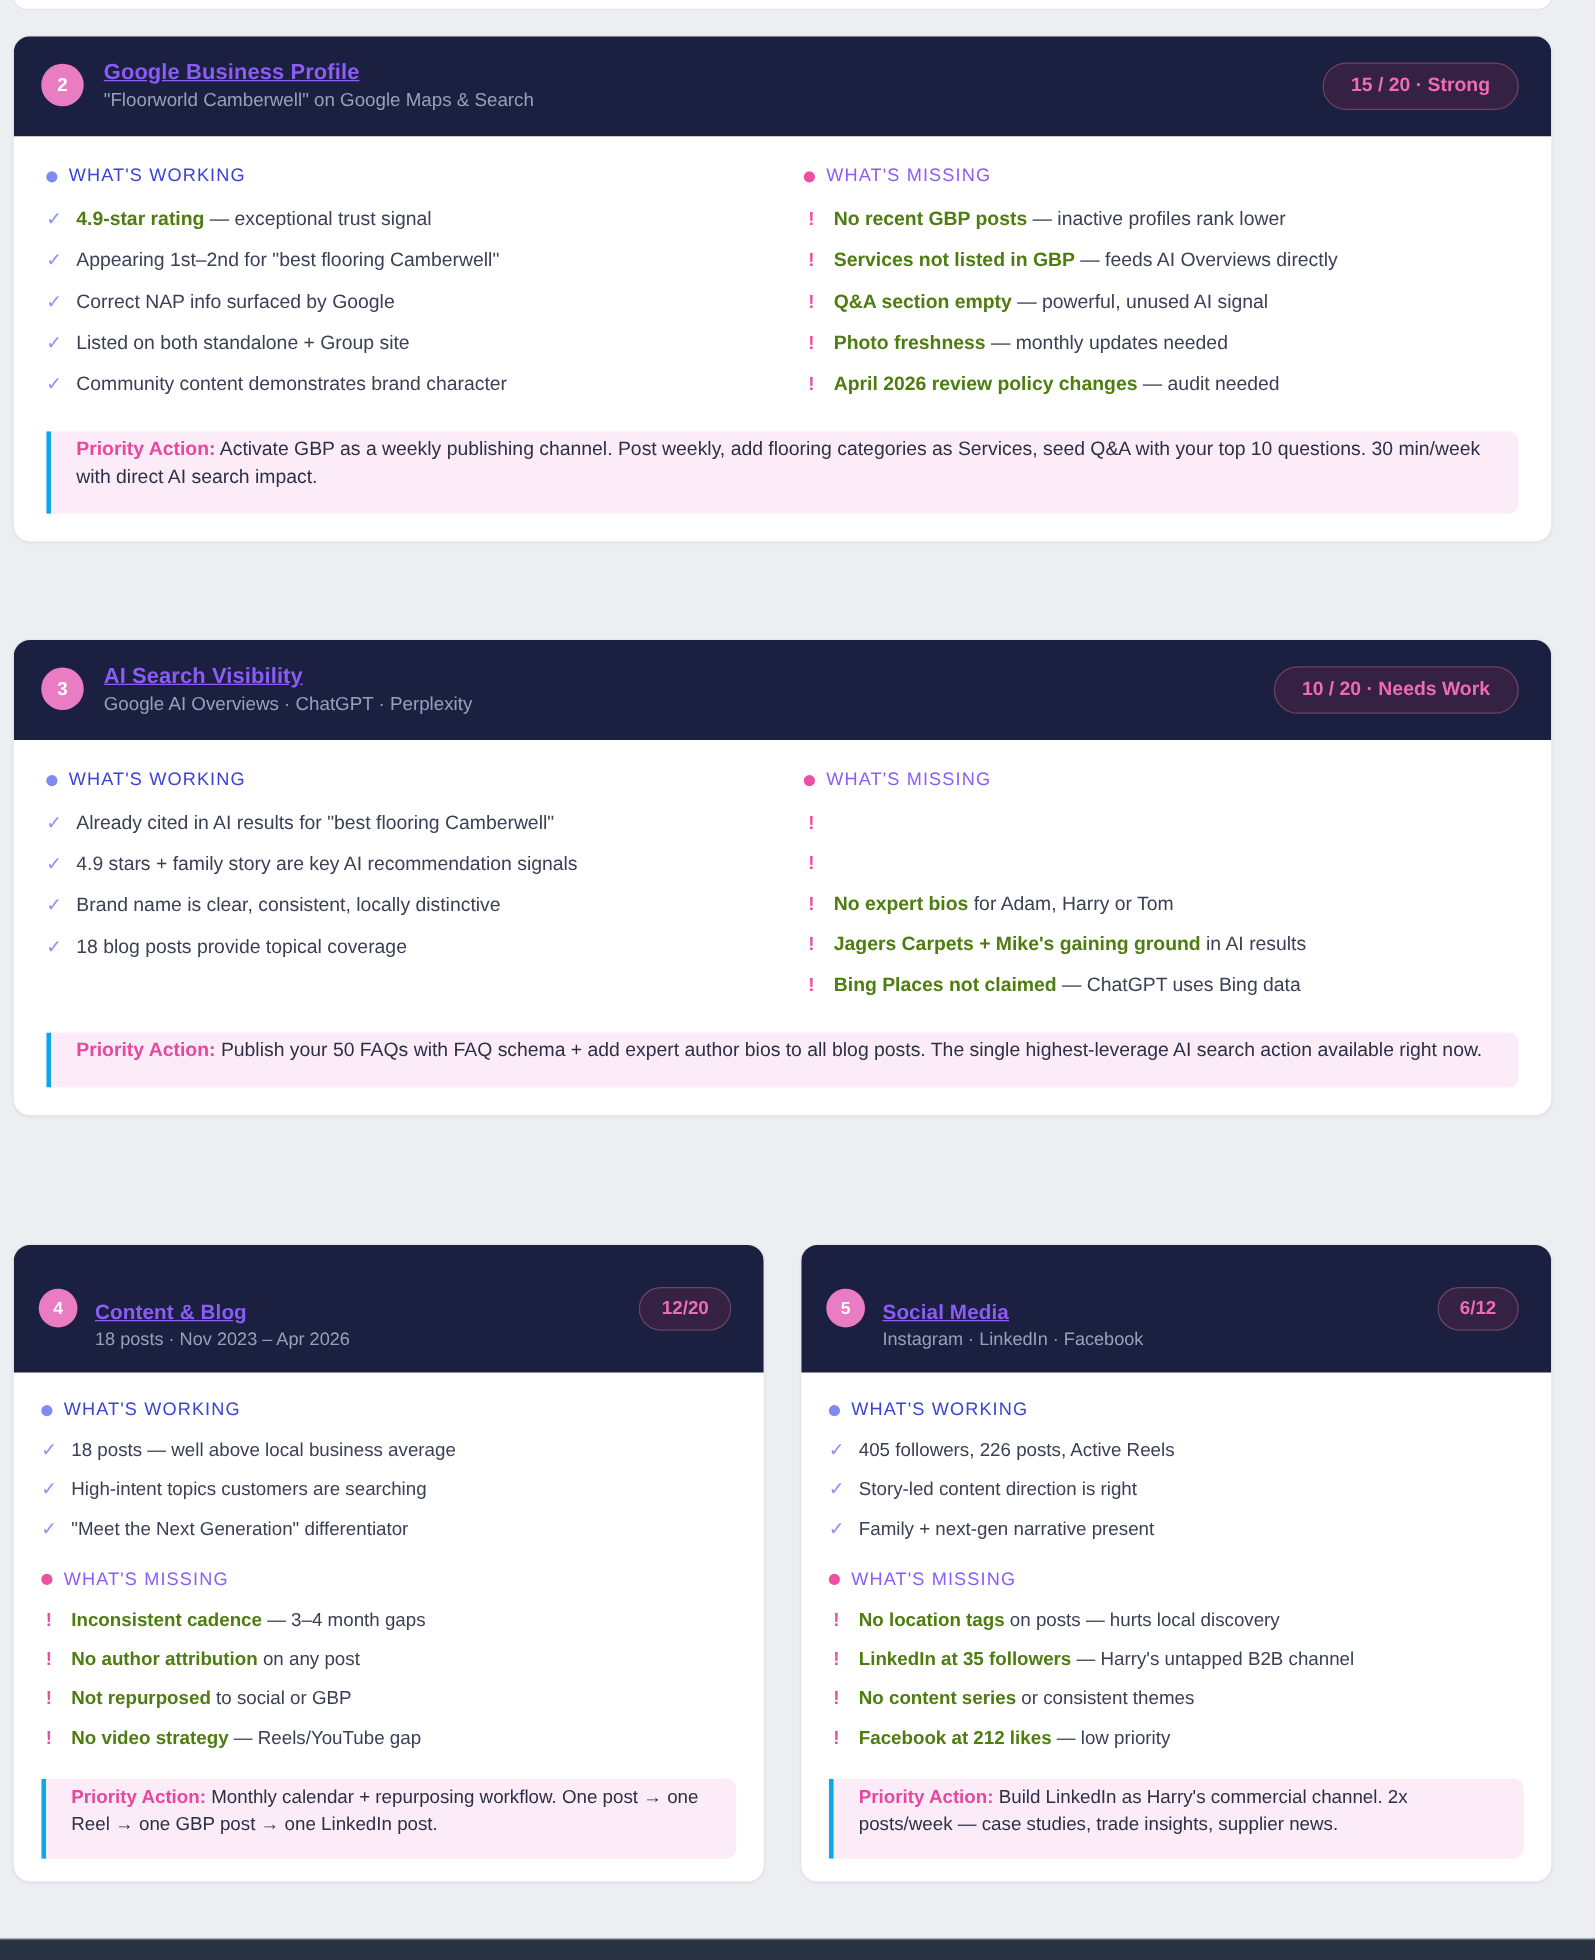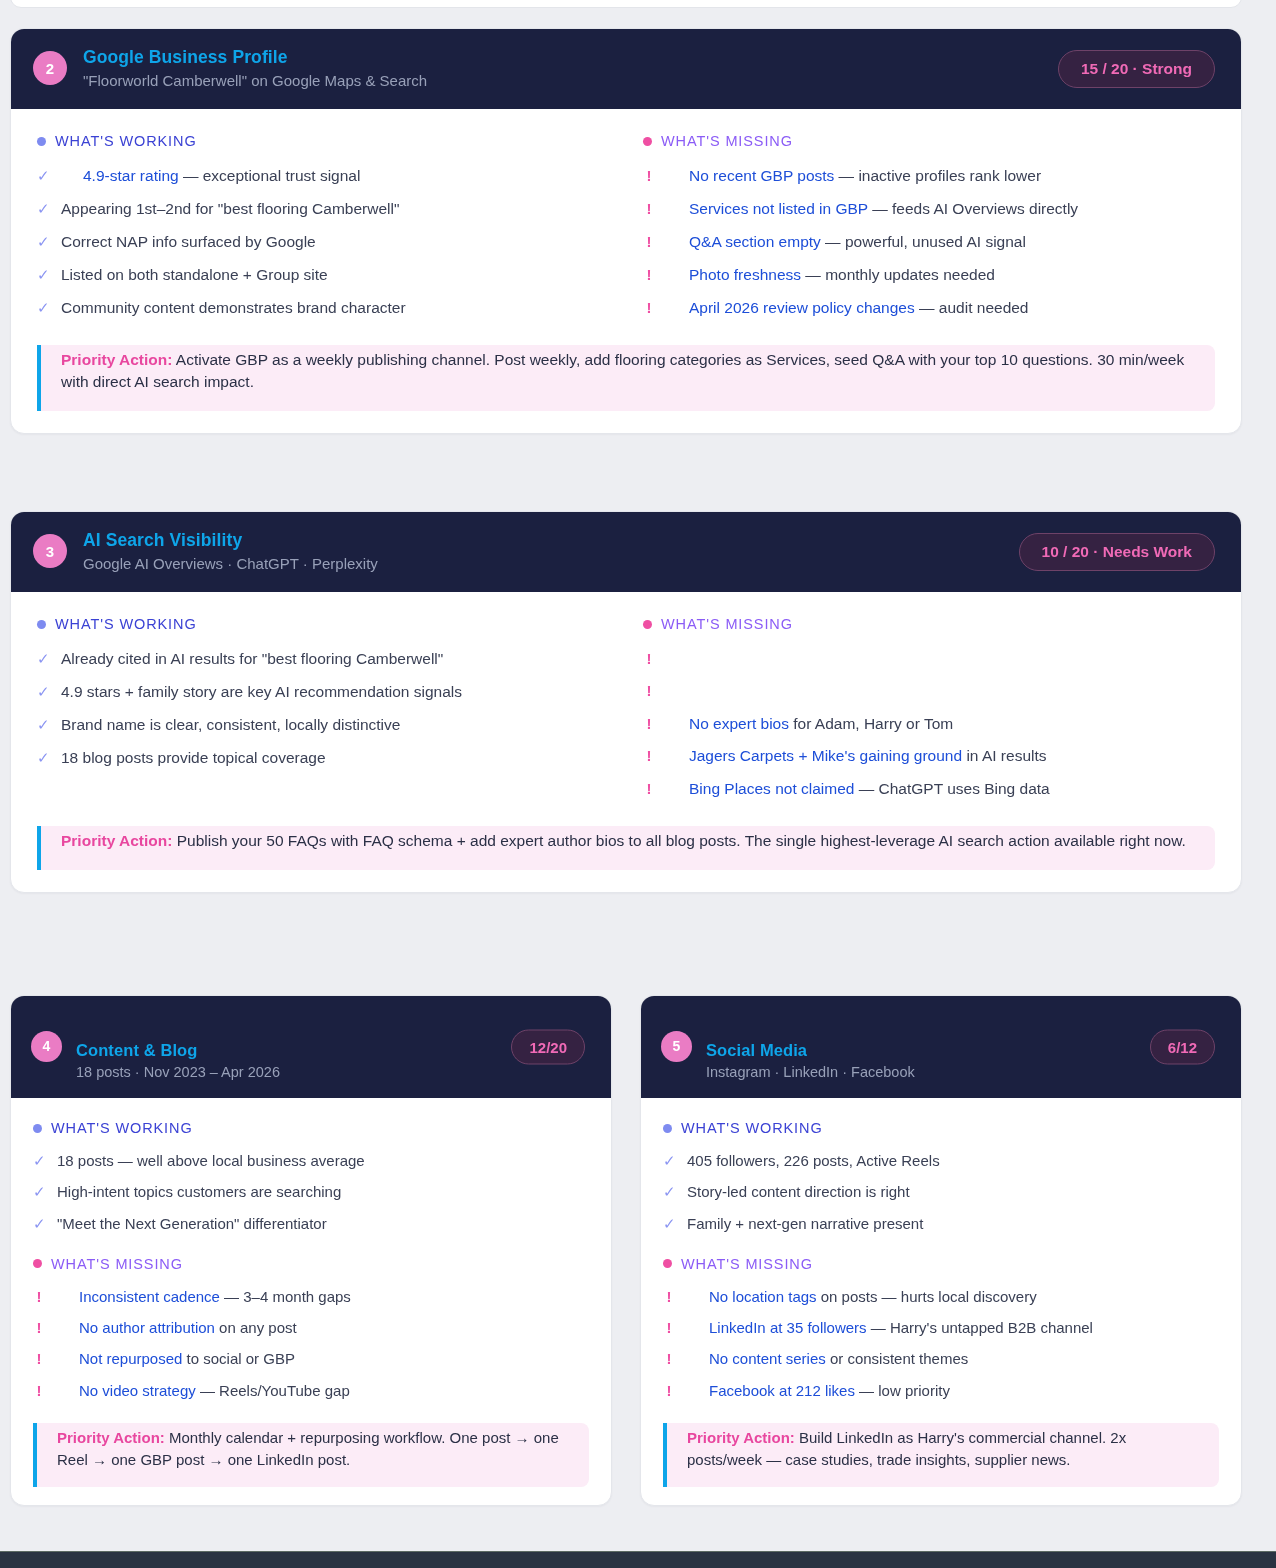--- a/index.html
+++ b/index.html
@@ -35,21 +35,21 @@
     position:relative;
   }
   .num-badge{
     width:34px; height:34px; border-radius:50%;
     background:#ea7cc4;
     color:#ffffff; font-weight:bold; font-size:15px;
     display:flex; align-items:center; justify-content:center;
     flex:0 0 auto; margin-right:16px;
   }
   .head-text{ display:flex; flex-direction:column; gap:4px; }
-  .head-title{ color:#0ea5e9; font-size:17.5px; font-weight:bold; letter-spacing:.1px; }
+  .head-title{ color:#8b5cf6; font-size:17.5px; font-weight:bold; letter-spacing:.1px;text-decoration:underline; }
   .head-sub{ color:#98a0b8; font-size:15px; }
   .score-pill{
     position:absolute; right:26px; top:50%; transform:translateY(-50%);
     border:1px solid #6e4268;
     background:#352242;
     color:#f06ab6;
     font-weight:bold; font-size:15.5px;
     border-radius:999px;
     padding:9px 22px;
     white-space:nowrap;
@@ -77,21 +77,21 @@
   ul.items{ list-style:none; }
   ul.items li{
     display:flex; align-items:flex-start; gap:12px;
     font-size:15.5px; color:#2b3046; line-height:1.35;
     margin-bottom:12px;
   }
   ul.items li:last-child{ margin-bottom:0; }
   .mark{ flex:0 0 auto; width:12px; text-align:center; font-size:15px; line-height:1.35; }
   .mark.check{ color:#8b95f2; }
   .mark.bang{ color:#ef4fa3; font-weight:bold; }
-  .txt b{ font-weight:normal; color:#1d4ed8;margin-left:22px; }
+  .txt b{ font-weight:bold; color:#4d7c0f; }
   .txt{ color:#3a4055; }
 
   
   .priority{
     margin-top:26px;
     background:#fcecf7;
     border-left:4px solid #0ea5e9;
     border-radius:0 8px 8px 0;
     padding:4px 20px 17px 20px;
     font-size:15.5px; line-height:1.45; color:#2b3046;

